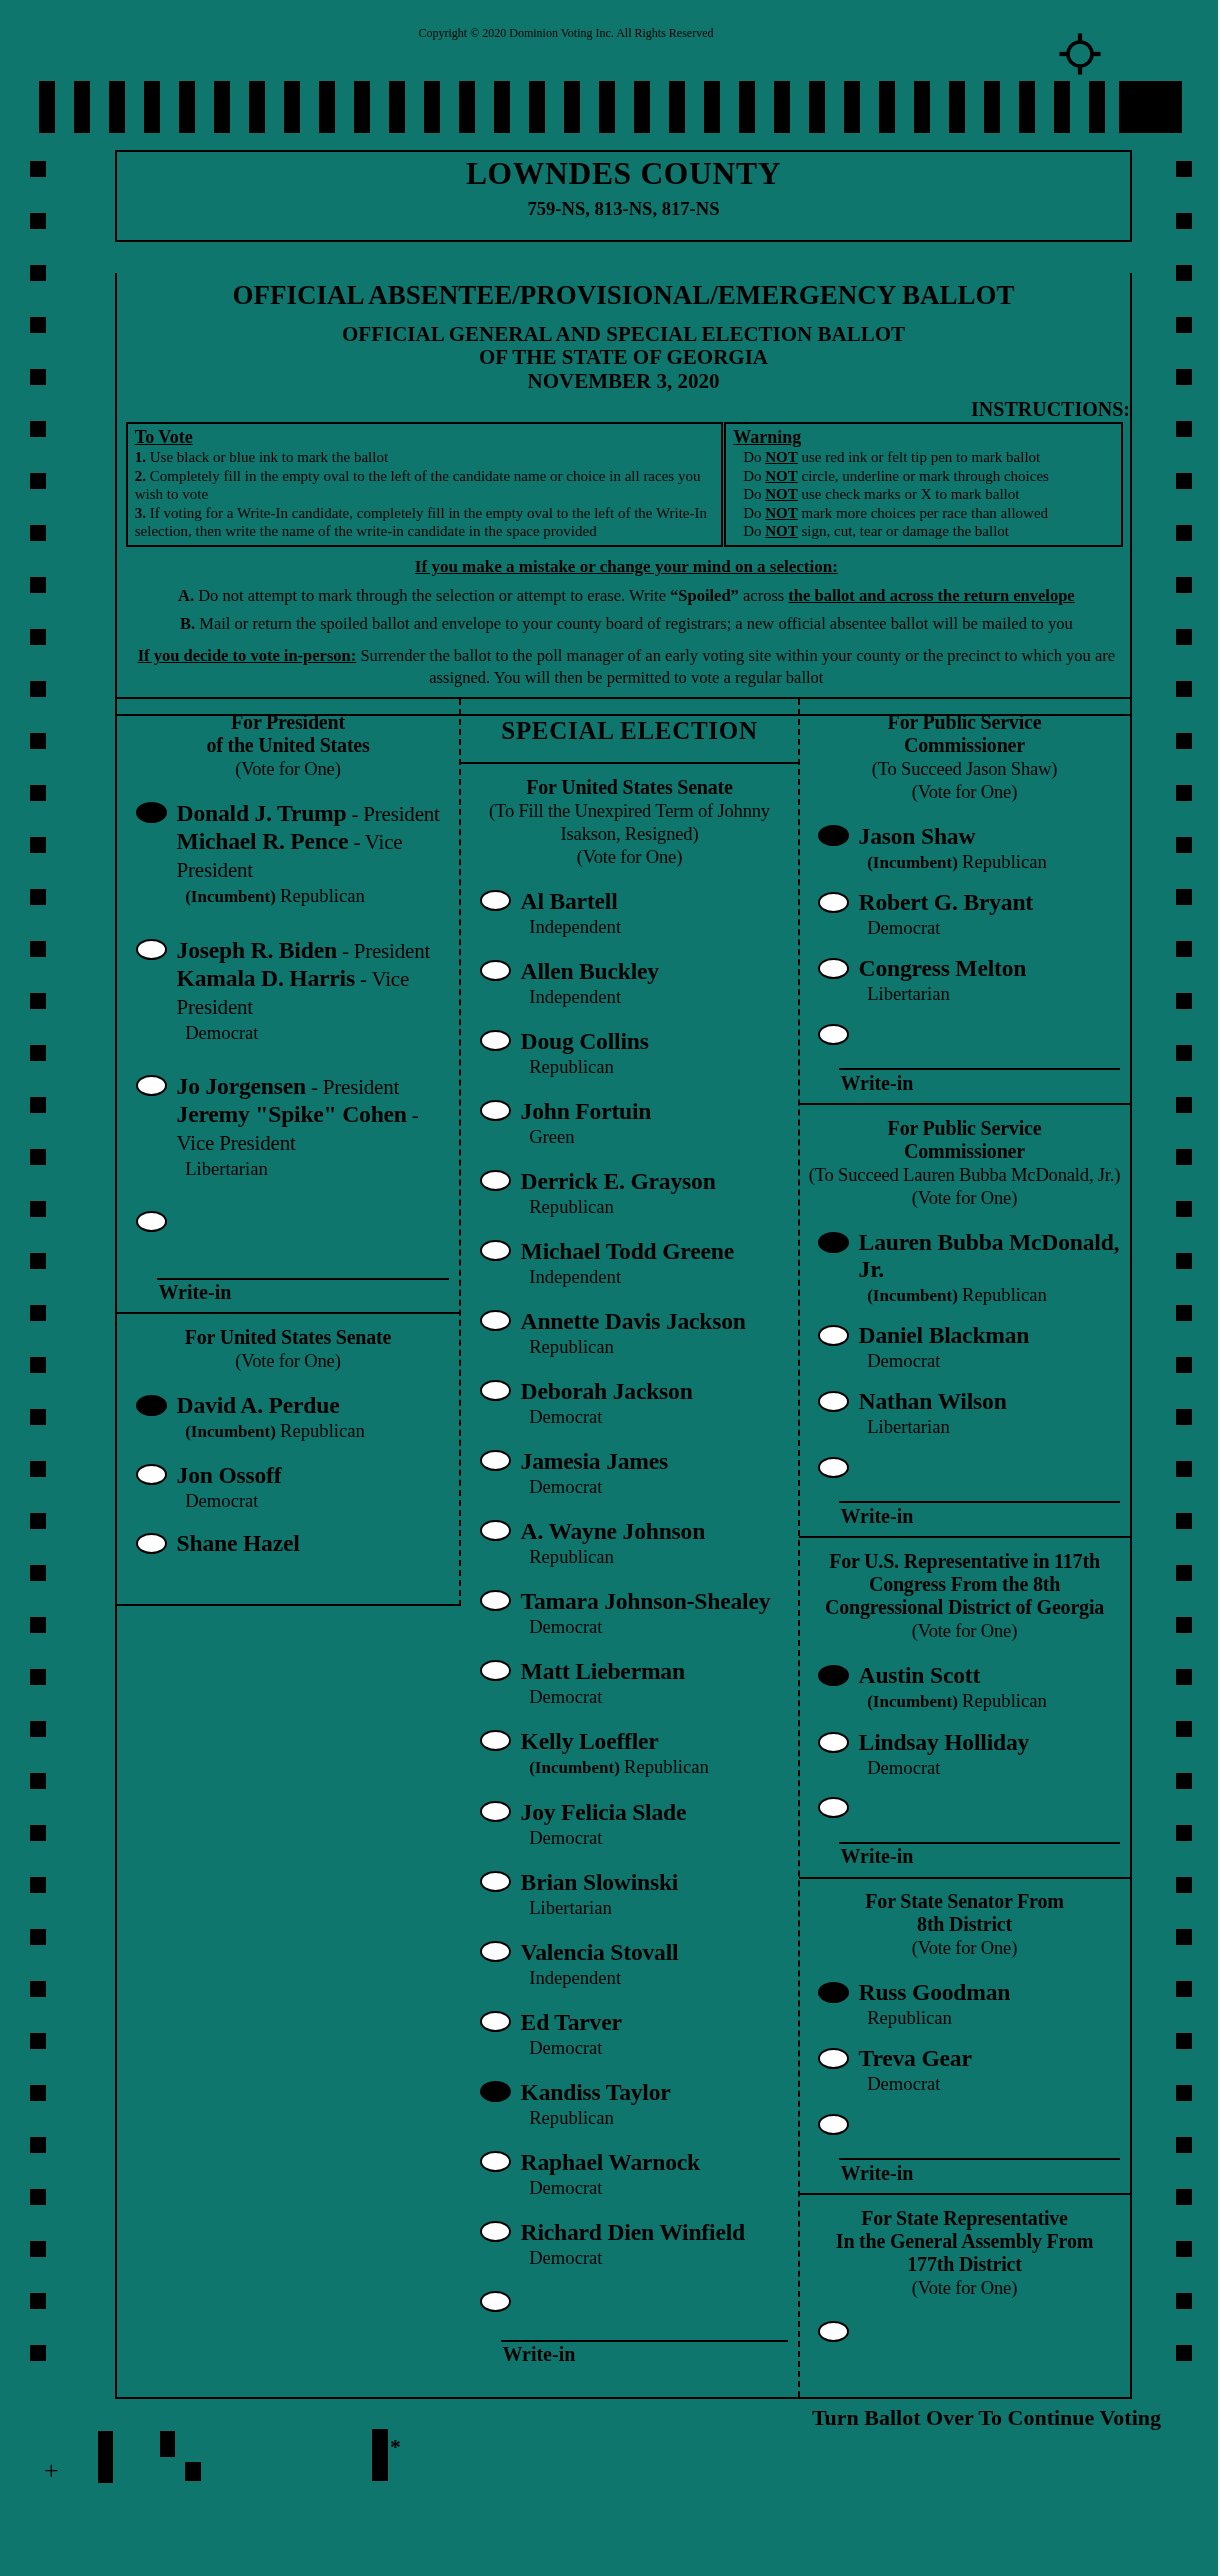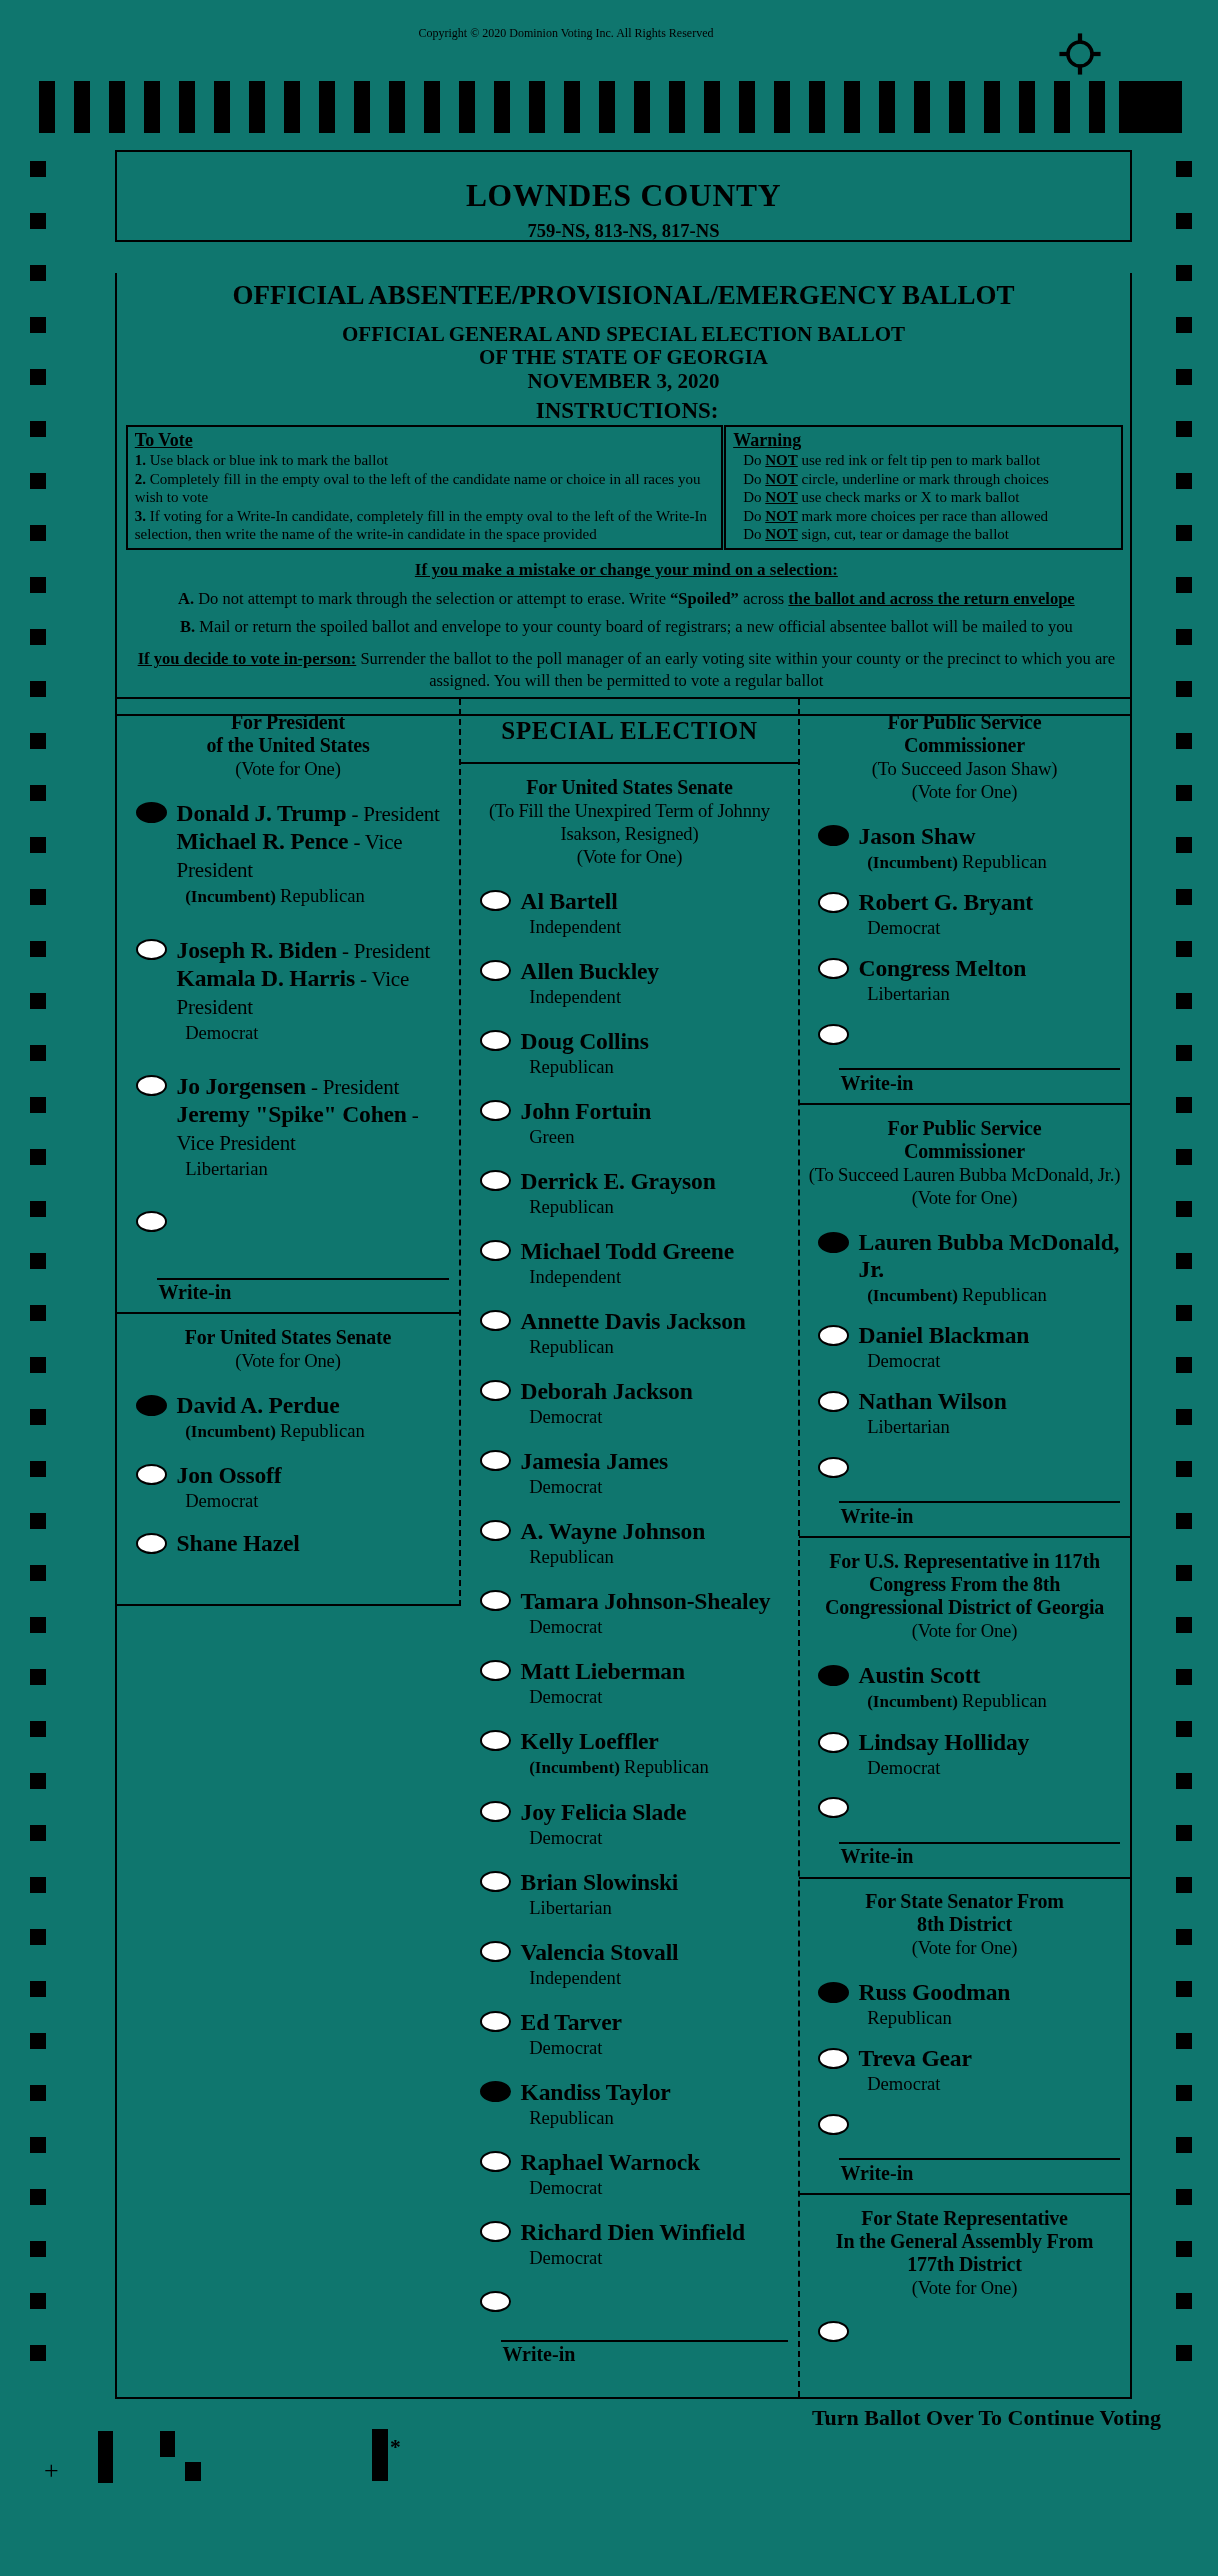--- a/index.html
+++ b/index.html
@@ -17,29 +17,29 @@
   .edge-left{left:30px;}
   .edge-right{left:1176px;}
   .blk{position:absolute;background:#000;}
   .mark-plus{position:absolute;left:44px;top:2456px;font-size:26px;font-weight:normal;}
   .mark-star{position:absolute;left:390px;top:2435px;font-size:21.5px;font-weight:bold;}
   .turn-over{position:absolute;left:645px;top:2405px;width:516px;text-align:right;
              font-size:22px;font-weight:bold;}
 
   
   .head{position:absolute;left:115px;top:150px;width:1017px;box-sizing:border-box;}
-  .head-box1{border:2.9px solid #000;height:92px;box-sizing:border-box;text-align:center;padding-top:26px;}
+  .head-box1{border:2.9px solid #000;height:92px;box-sizing:border-box;text-align:center;padding-top:4px;}
   .county{font-size:31.5px;font-weight:bold;letter-spacing:0.7px;}
   .precincts{font-size:18.6px;font-weight:bold;margin-top:5.7px;}
   .head-box2{border:2.9px solid #000;border-top:none;height:443px;box-sizing:border-box;
              text-align:center;overflow:hidden;margin-top:31px;}
   .ballot-type{font-size:27px;font-weight:bold;margin-top:7.2px;}
   .election-line{font-size:21px;font-weight:bold;line-height:23.6px;}
   .election-line.first{margin-top:11.5px;}
-  .instructions-label{font-size:23px;font-weight:bold;text-align:center;margin:4.3px 0 0 7.2px;}
+  .instructions-label{font-size:20px;font-weight:bold;text-align:right;margin:4.3px 0 0 7.2px;}
   .iboxes{display:flex;margin:1.4px 7.2px 0 8.6px;text-align:left;align-items:stretch;}
   .ibox{border:2.9px solid #000;box-sizing:border-box;padding:2.9px 7.2px 4.3px 7.2px;}
   .tovote{width:597px;}
   .warnbox{flex:1;margin-left:1.4px;}
   .ibox-title{font-size:18px;font-weight:bold;text-decoration:underline;}
   .ins-item{font-size:15px;line-height:18.6px;}
   .warnbox .ins-item{margin-left:10px;}
   .mistake{text-align:center;margin:8.6px 14.3px 0 20px;}
   .m-head{font-size:17px;font-weight:bold;text-decoration:underline;line-height:21.5px;}
   .m-item{font-size:16.5px;line-height:21.5px;margin-top:6.4px;}

